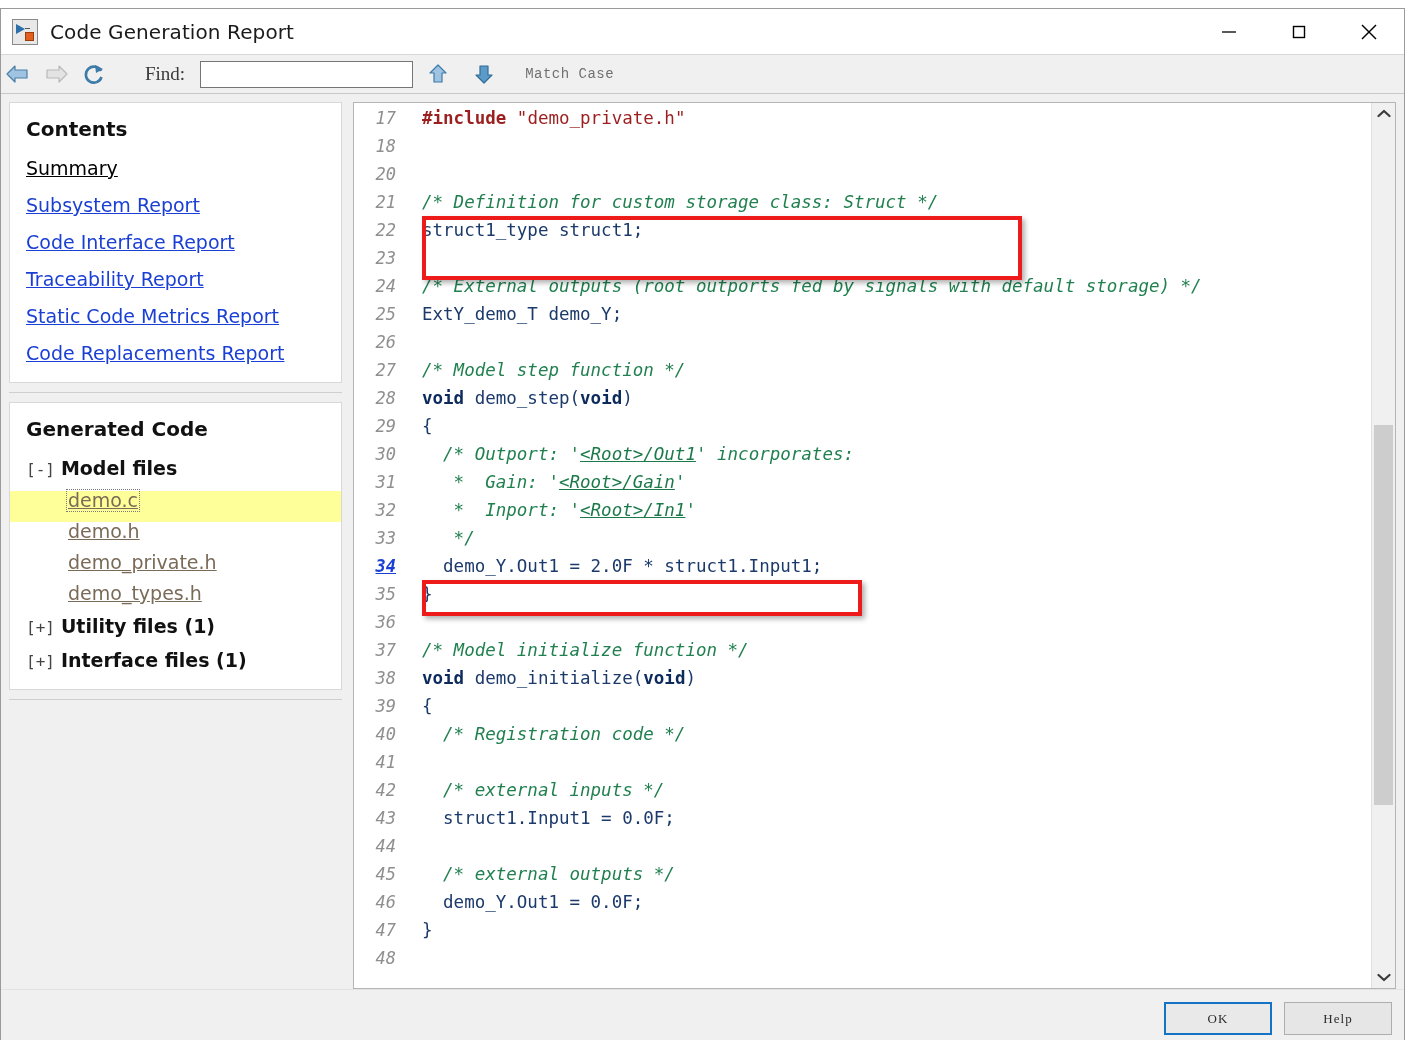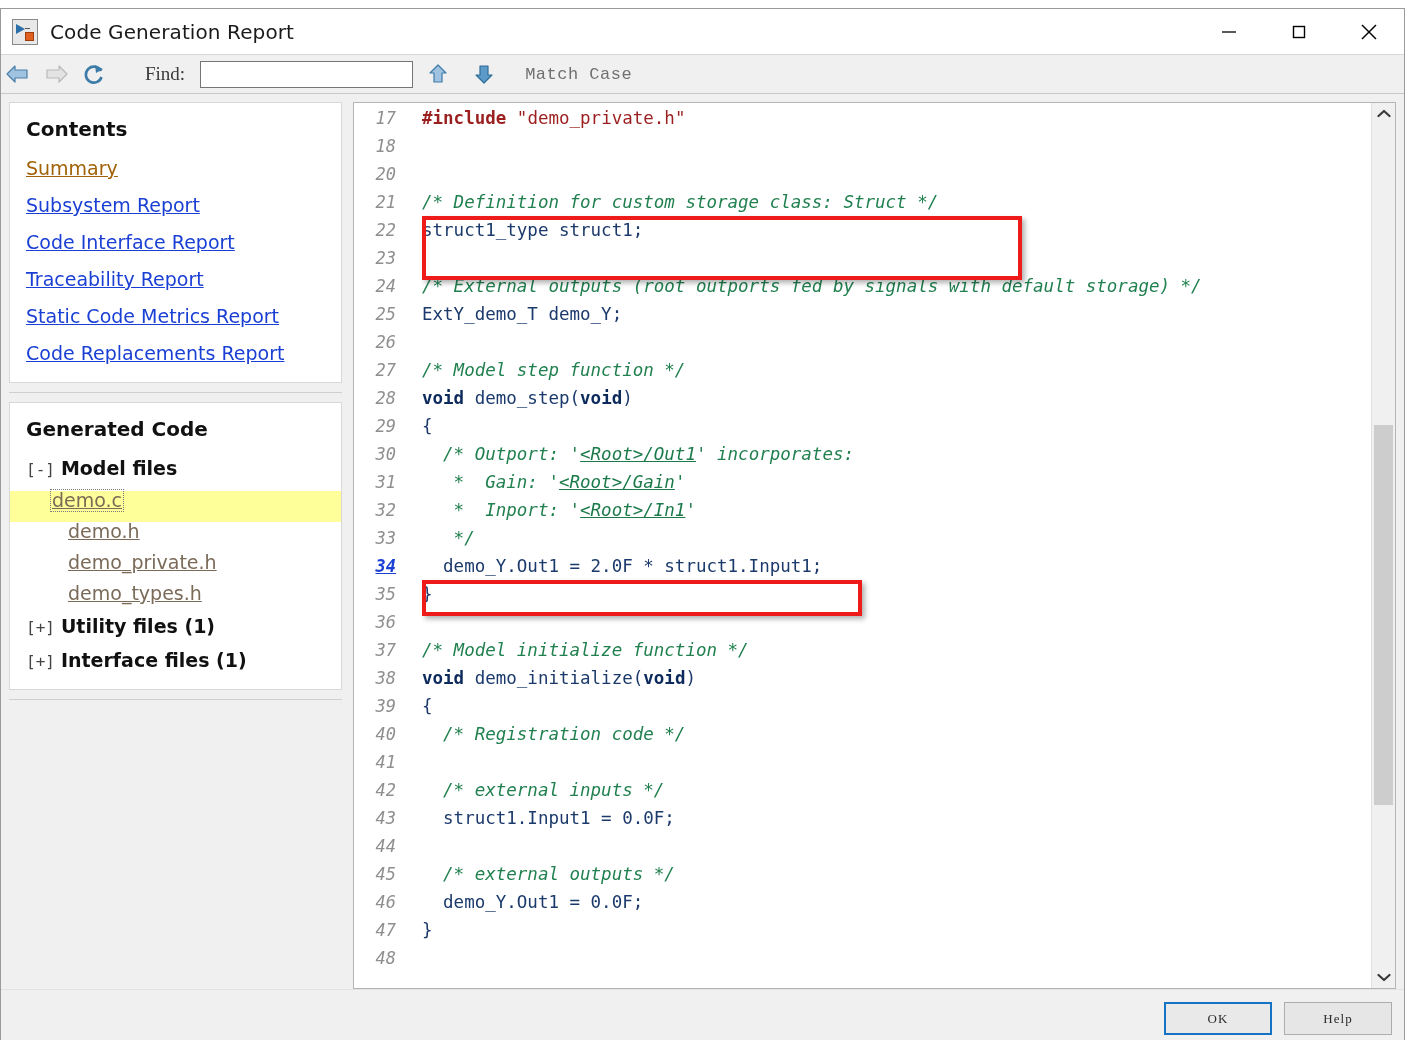--- a/index.html
+++ b/index.html
@@ -106,21 +106,21 @@
     background: #ffffff;
     font-size: 14px;
     padding: 0 4px;
     font-family: "Liberation Sans", sans-serif;
     outline: none;
   }
   #find-prev, #find-next { margin-left: 8px; }
   #match-case {
     margin-left: 20px;
     font-family: "Liberation Mono", monospace;
-    font-size: 17px;
+    font-size: 14px;
     color: #707070;
     letter-spacing: 0.5px;
   }
 
   
   #body {
     flex: 1 1 auto;
     display: flex;
     background: #f0f0f0;
     padding: 8px 8px 0 8px;
@@ -150,21 +150,21 @@
   }
   .toc-link {
     display: block;
     font-family: "DejaVu Sans", sans-serif;
     font-size: 19px;
     color: #1a3fd4;
     text-decoration: underline;
     margin-bottom: 15px;
     white-space: nowrap;
   }
-  .toc-link.visited { color: #a16207; }
+  .toc-link.visited { color: #000000; }
   .toc-link:last-child { margin-bottom: 2px; }
 
   #sidebar .divider {
     height: 1px; background: #cfcfcf;
     margin: 9px 0 9px 0;
   }
 
   .tree-group {
     font-family: "DejaVu Sans", sans-serif;
     font-size: 19px;
@@ -187,21 +187,21 @@
     text-decoration: underline;
     margin: 0 0 12px 42px;
     white-space: nowrap;
     display: inline-block;
   }
   .tree-file-row { line-height: 1; }
   .tree-file-row.selected {
     background: #ffff99;
     margin-left: -16px;
     margin-right: -16px;
-    padding-left: 0;
+    padding-left: 16px;
     padding-right: 16px;
   }
   .tree-file-row.selected .tree-file {
     outline: 1px dotted #7a7a7a;
     outline-offset: 1px;
   }
 
   
   #code-panel {
     flex: 1 1 auto;

